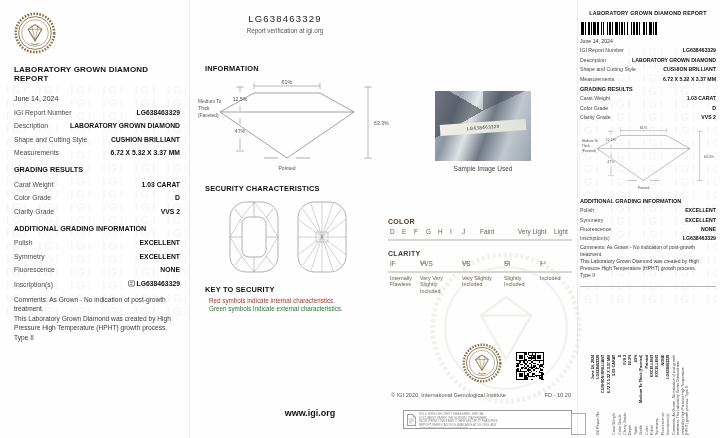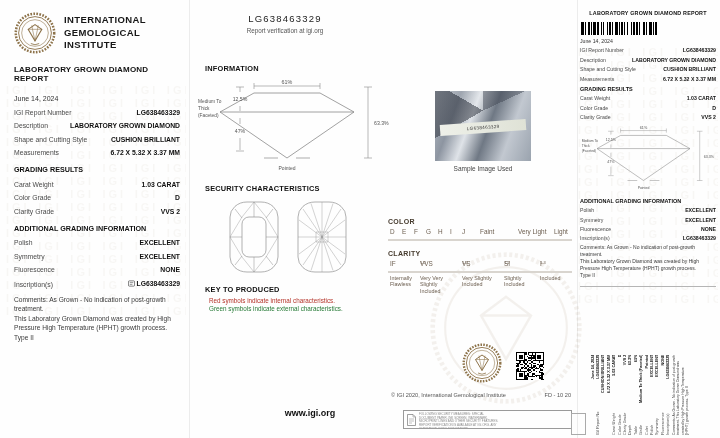--- a/index.html
+++ b/index.html
@@ -152,25 +152,20 @@
   <div class="panel-left">
     <div class="brand">
       <svg class="seal gold" viewBox="0 0 40 40">
         <circle cx="20" cy="20" r="18.3" fill="none" stroke="currentColor" stroke-width="2.4" stroke-dasharray="1.6 1.3"></circle>
         <circle cx="20" cy="20" r="15.6" fill="none" stroke="currentColor" stroke-width=".9"></circle>
         <circle cx="20" cy="20" r="12.7" fill="none" stroke="currentColor" stroke-width=".55"></circle>
         <path d="M13.5,16.5 L20,12 L26.5,16.5 L20,27.5 Z" fill="none" stroke="currentColor" stroke-width="1"></path>
         <path d="M13.5,16.5 H26.5 M17,12.6 L17.6,16.5 L20,27.5 M23,12.6 L22.4,16.5 L20,27.5" fill="none" stroke="currentColor" stroke-width=".55"></path>
         <path d="M16,30 q4,2.4 8,0" fill="none" stroke="currentColor" stroke-width=".8"></path>
       </svg>
-      <div class="brand-text">
-        <div>INTERNATIONAL</div>
-        <div>GEMOLOGICAL</div>
-        <div>INSTITUTE</div>
-      </div>
     </div>
     <div class="report-title">LABORATORY GROWN DIAMOND REPORT</div>
     <div class="date">June 14, 2024</div>
 
     <div class="row">
         <span>IGI Report Number</span>
         <b>LG638463329</b>
       </div>
     <div class="row">
         <span>Description</span>
@@ -270,21 +265,21 @@
       <g stroke-width=".4">
         <path d="M24,35 L24,0 M24,35 L24,70 M24,35 L0,35 M24,35 L48,35"></path>
         <path d="M24,35 L5,7 M24,35 L43,7 M24,35 L5,63 M24,35 L43,63"></path>
         <path d="M24,35 L13,1.5 M24,35 L35,1.5 M24,35 L13,68.5 M24,35 L35,68.5"></path>
         <path d="M24,35 L1,18 M24,35 L47,18 M24,35 L1,52 M24,35 L47,52"></path>
         <path d="M18,30 L30,30 L30,40 L18,40 Z"></path>
       </g>
     </g>
   </svg>
 
-  <div class="m-h" style="left:205px;top:285px;">KEY TO PRODUCED</div>
+  <div class="m-h" style="left:205px;top:285px;">KEY TO SECURITY</div>
   <div class="key-red">Red symbols indicate internal characteristics.</div>
   <div class="key-green">Green symbols indicate external characteristics.</div>
 
   <div class="photo">
     <div class="insc-strip">LG638463329</div>
   </div>
   <div class="photo-caption">Sample Image Used</div>
 
   <svg class="ghost" viewBox="0 0 100 100">
     <circle cx="50" cy="50" r="47" fill="none" stroke="currentColor" stroke-width="3" stroke-dasharray="2 1.6"></circle>

